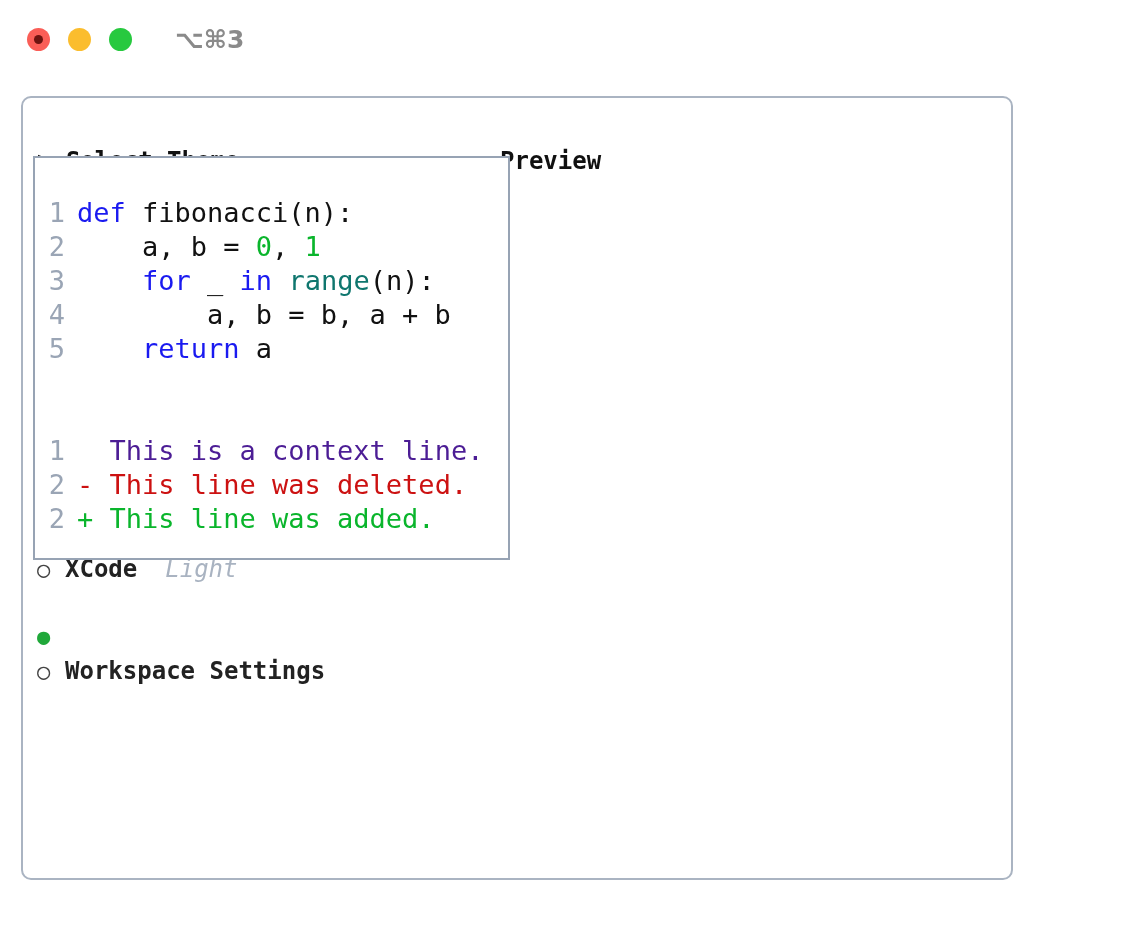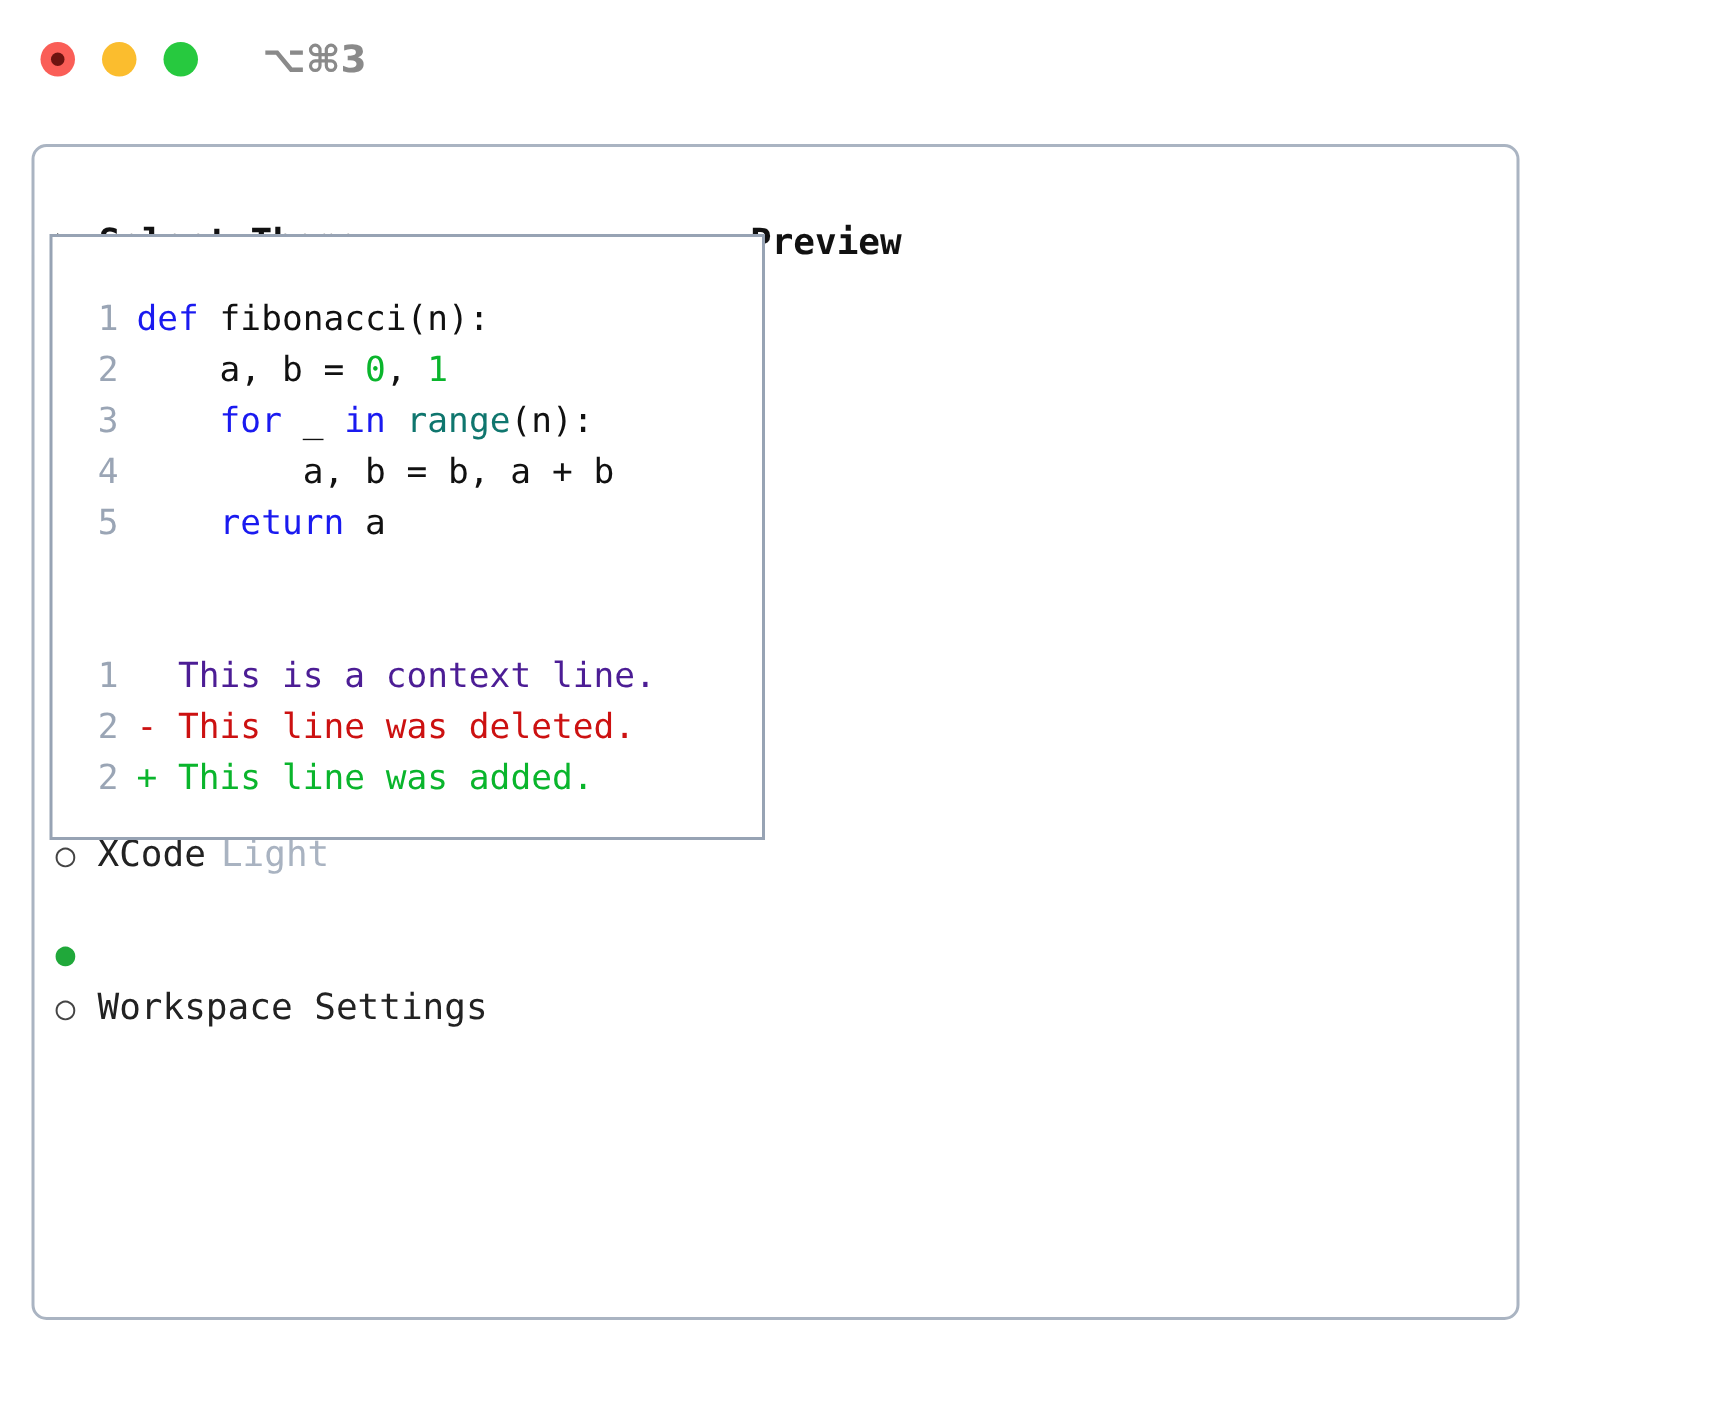--- a/index.html
+++ b/index.html
@@ -115,25 +115,26 @@
   }
   .bullet {
     width: 28px;
     flex: 0 0 28px;
     font-size: 22px;
     line-height: 34px;
     color: #444444;
     display: inline-block;
   }
   .bullet.selected { color: #20a83a; }
-  .theme-name { color: #222222; }
+  .theme-name { color: #222222; font-weight: bold; }
   .theme-row.selected .theme-name { color: #20a83a; }
   .theme-badge {
     color: #a9b3c1;
-    margin-left: 10px;
+    margin-left: 28px;
+    font-style: italic;
   }
   .theme-row.selected .theme-badge { color: #a9b3c1; }
 
   #hint {
     position: absolute;
     left: 14px;
     top: 748px;
     width: 420px;
     font-size: 24px;
     line-height: 34px;
@@ -161,22 +162,22 @@
     left: 10px;
     top: 58px;
     width: 477px;
     height: 404px;
     border: 2px solid #97a3b4;
     box-sizing: border-box;
     background: #ffffff;
   }
 
   #code-area {
-    padding: 38px 0 0 16px;
-    font-size: 23px;
+    padding: 38px 0 0 2px;
+    font-size: 27px;
     line-height: 34px;
     white-space: pre;
   }
   .code-line { display: block; white-space: pre; height: 34px; }
   .lineno {
     display: inline-block;
     width: 28px;
     text-align: right;
     color: #9aa5b5;
     margin-right: 12px;

